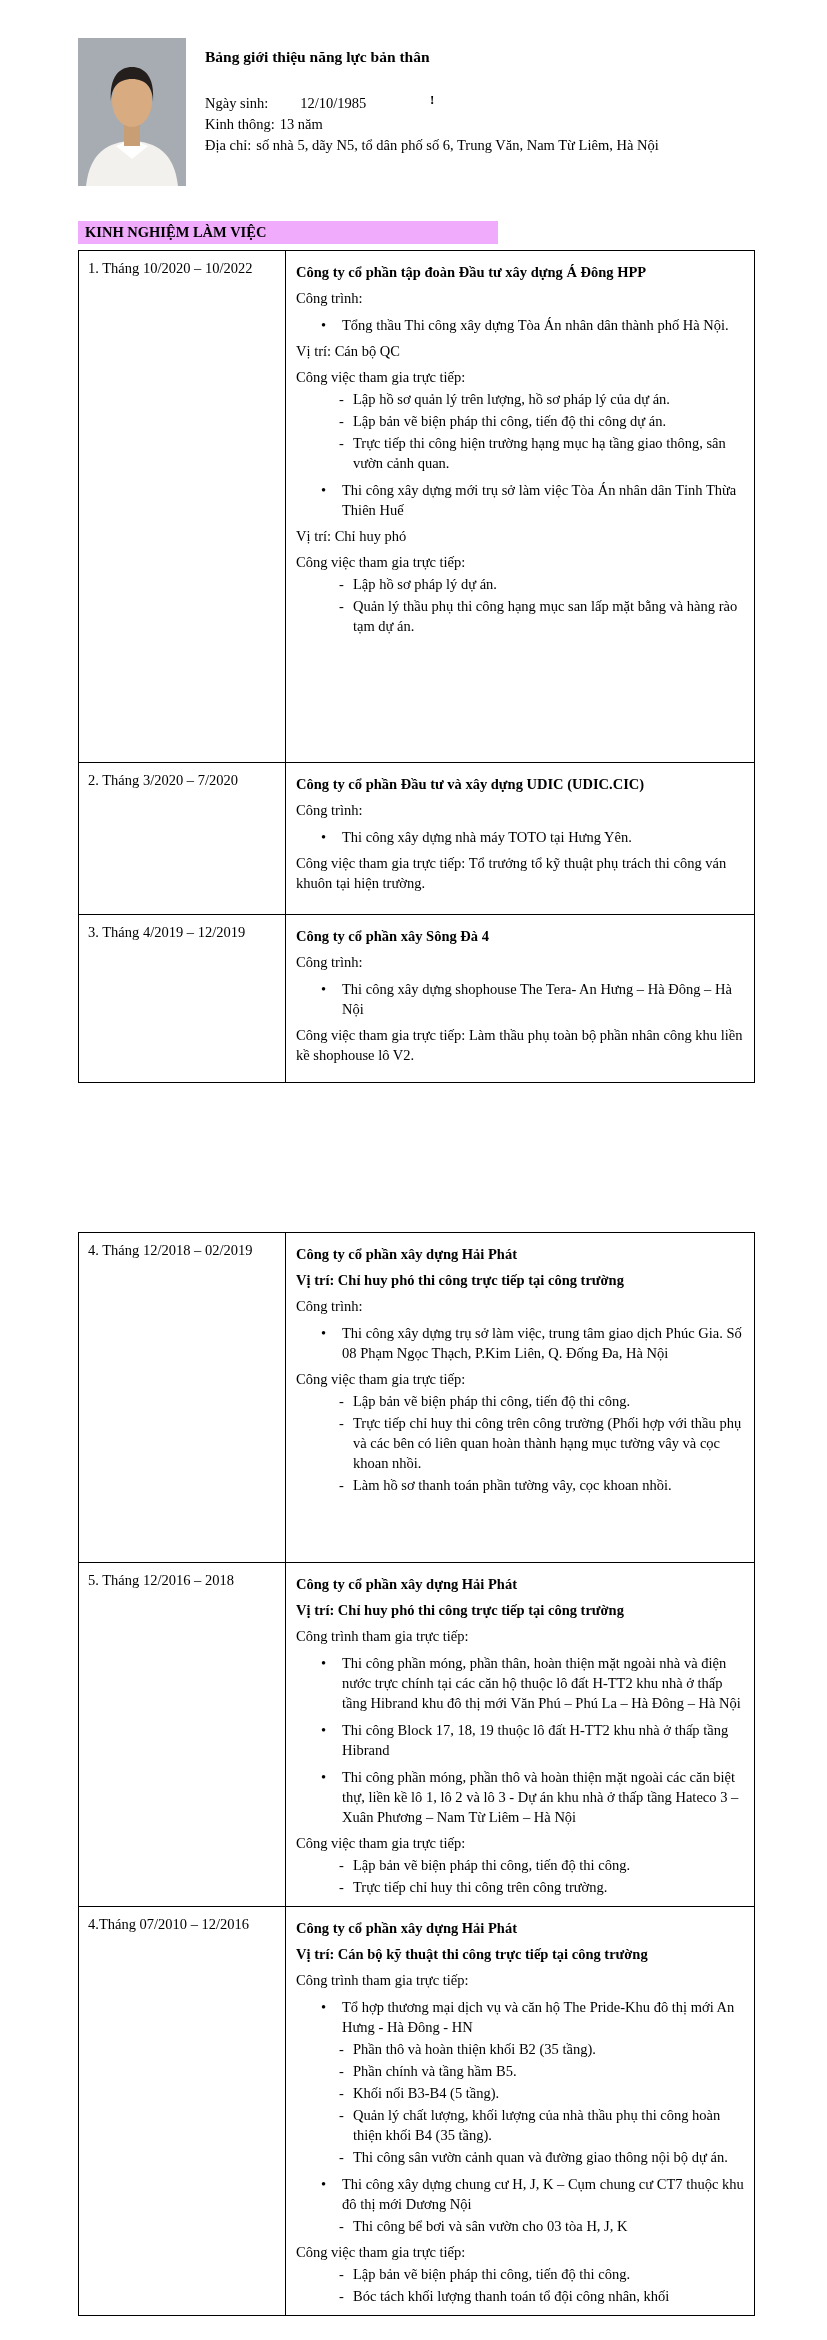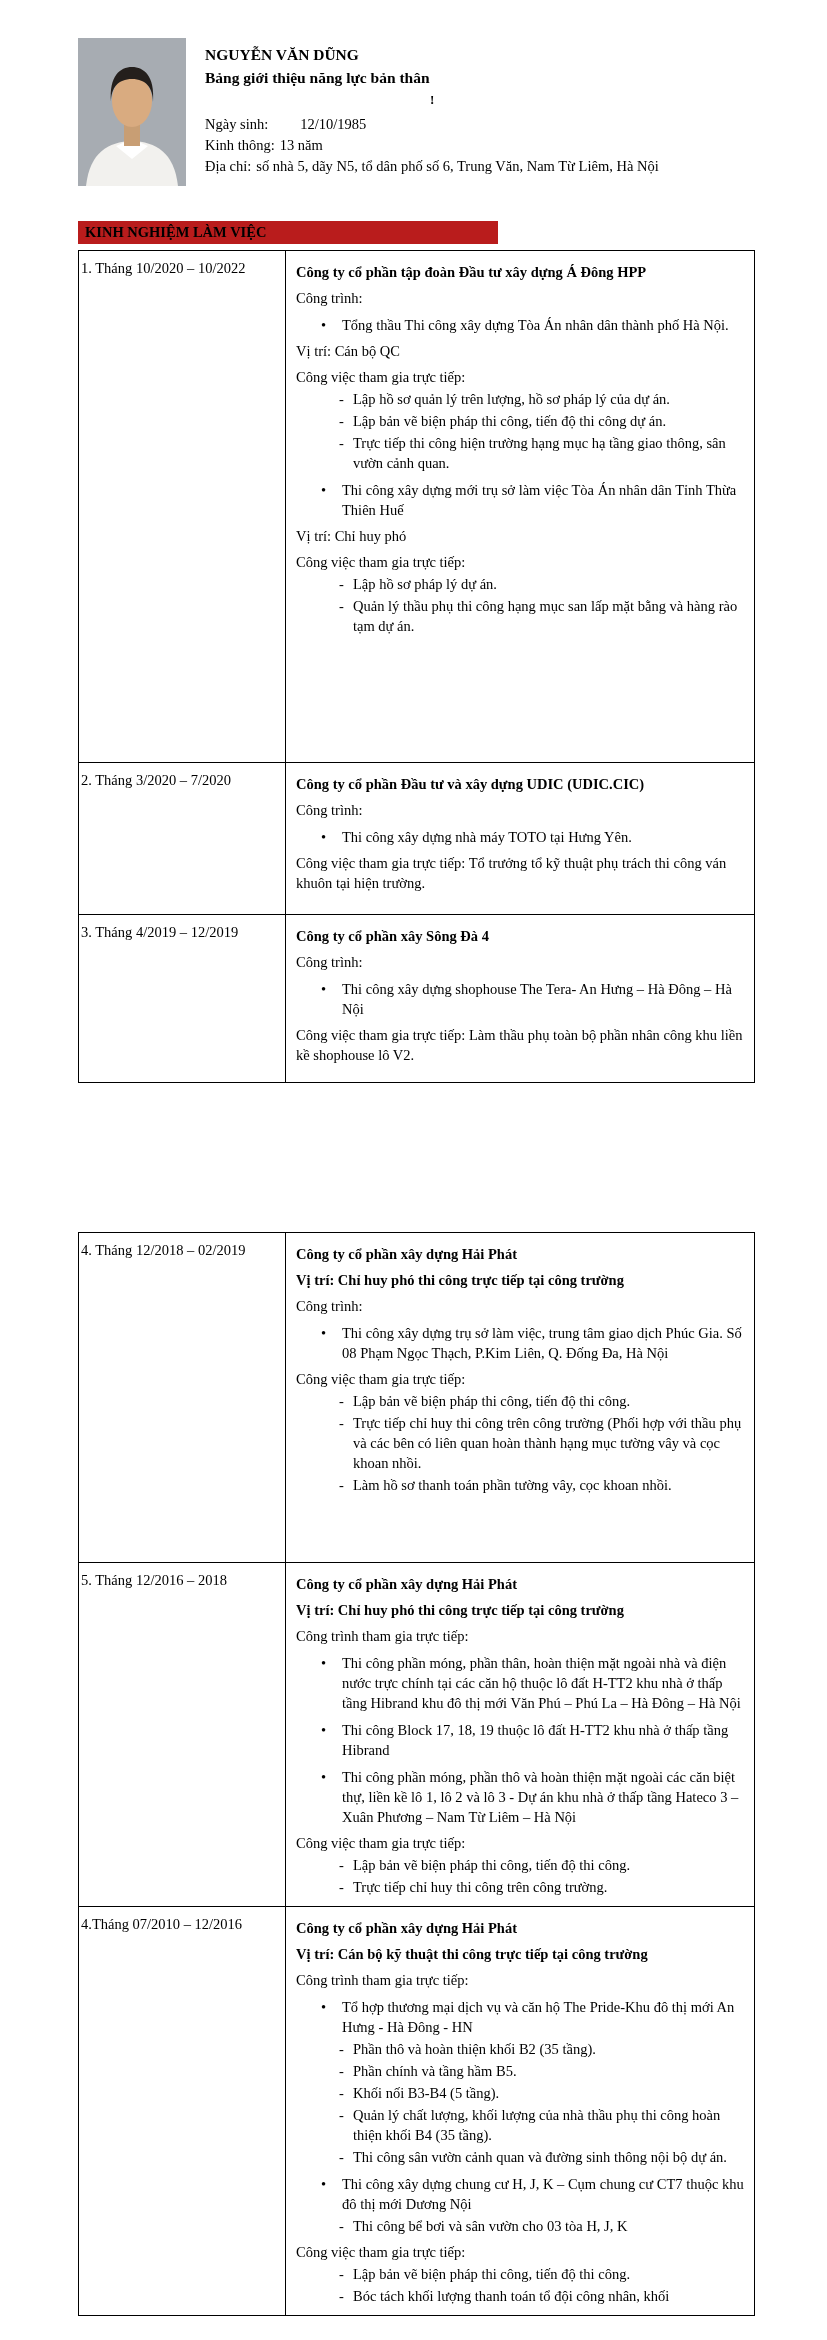--- a/index.html
+++ b/index.html
@@ -31,21 +31,21 @@
     display:inline-block; min-width:420px;
     font-weight:700; font-size:14.5px; line-height:19px;
     padding:2px 8px 2px 7px;
     background:#ffd700;
   }
 
   .exp-table { position:absolute; left:78px; width:677px; border-collapse:collapse; table-layout:fixed; }
   .table-page-1 { top:250px; }
   .table-page-2 { top:1232px; }
   .exp-table td { border:1px solid #000; vertical-align:top; font-size:14.5px; }
-  .period-cell { width:207px; padding:7px 6px 6px 2px; line-height:20px; }
+  .period-cell { width:207px; padding:7px 6px 6px 9px; line-height:20px; }
   .detail-cell { padding:11px 10px 9px 10px; line-height:20px; }
 
   .blk { margin-top:6px; }
   .blk:first-child { margin-top:0; }
   .blk-company, .blk-position { font-weight:700; }
   .blk-bullet { position:relative; padding-left:46px; margin-top:7px; }
   .blk-bullet .marker { position:absolute; left:25px; }
   .blk-dash { position:relative; padding-left:57px; margin-top:2px; }
   .blk-dash .marker { position:absolute; left:43px; }
 
@@ -66,39 +66,38 @@
       <rect width="108" height="148" fill="#a7acb2"></rect>
       <path d="M8,148 C12,114 30,104 54,103 C78,104 96,114 100,148 Z" fill="#f2f1ee"></path>
       <path d="M38,108 L54,121 L70,108 L54,101 Z" fill="#ffffff"></path>
       <rect x="46" y="84" width="16" height="24" fill="#c89e74"></rect>
       <ellipse cx="54" cy="63" rx="20" ry="26" fill="#d9ab80"></ellipse>
       <path d="M33,64 C31,38 42,29 54,29 C66,29 77,38 75,64 C75,50 68,41 54,41 C40,41 33,50 33,64 Z" fill="#241f1c"></path>
     </svg>
   </div>
 
   <div class="header-info">
-    <div class="name">NGUYỄN VĂN DŨNG</div>
     <div class="subtitle">Bảng giới thiệu năng lực bản thân</div>
     <div class="fields">
       <div class="field-row field-row-0">
         <span class="label">Ngày sinh:</span><span class="value">12/10/1985</span>
       </div>
       <div class="field-row">
         <span class="label">Kinh thông:</span><span class="value">13 năm</span>
       </div>
       <div class="field-row">
         <span class="label">Địa chỉ:</span><span class="value">số nhà 5, dãy N5, tổ dân phố số 6, Trung Văn, Nam Từ Liêm, Hà Nội</span>
       </div>
     </div>
   </div>
 
   <div class="stray-mark">!</div>
 
   <div class="section-title-row">
-    <span class="section-title" style="background-color: #b91c1c;">KINH NGHIỆM LÀM VIỆC</span>
+    <span class="section-title" style="background-color: #f0abfc;">KINH NGHIỆM LÀM VIỆC</span>
   </div>
 
   <table class="exp-table table-page-1">
       <tbody>
         <tr>
           <td class="period-cell">1. Tháng 10/2020 – 10/2022</td>
           <td class="detail-cell">
             <div class="blk blk-company">Công ty cổ phần tập đoàn Đầu tư xây dựng Á Đông HPP</div>
             <div class="blk blk-text">Công trình:</div>
             <div class="blk blk-bullet"><span class="marker">•</span><span class="marker-text">Tổng thầu Thi công xây dựng Tòa Án nhân dân thành phố Hà Nội.</span></div>
@@ -168,21 +167,21 @@
           <td class="period-cell">4.Tháng 07/2010 – 12/2016</td>
           <td class="detail-cell">
             <div class="blk blk-company">Công ty cổ phần xây dựng Hải Phát</div>
             <div class="blk blk-position">Vị trí: Cán bộ kỹ thuật thi công trực tiếp tại công trường</div>
             <div class="blk blk-text">Công trình tham gia trực tiếp:</div>
             <div class="blk blk-bullet"><span class="marker">•</span><span class="marker-text">Tổ hợp thương mại dịch vụ và căn hộ The Pride-Khu đô thị mới An Hưng - Hà Đông - HN</span></div>
             <div class="blk blk-dash"><span class="marker">-</span><span class="marker-text">Phần thô và hoàn thiện khối B2 (35 tầng).</span></div>
             <div class="blk blk-dash"><span class="marker">-</span><span class="marker-text">Phần chính và tầng hầm B5.</span></div>
             <div class="blk blk-dash"><span class="marker">-</span><span class="marker-text">Khối nối B3-B4 (5 tầng).</span></div>
             <div class="blk blk-dash"><span class="marker">-</span><span class="marker-text">Quản lý chất lượng, khối lượng của nhà thầu phụ thi công hoàn thiện khối B4 (35 tầng).</span></div>
-            <div class="blk blk-dash"><span class="marker">-</span><span class="marker-text">Thi công sân vườn cảnh quan và đường sinh thông nội bộ dự án.</span></div>
+            <div class="blk blk-dash"><span class="marker">-</span><span class="marker-text">Thi công sân vườn cảnh quan và đường giao thông nội bộ dự án.</span></div>
             <div class="blk blk-bullet"><span class="marker">•</span><span class="marker-text">Thi công xây dựng chung cư H, J, K – Cụm chung cư CT7 thuộc khu đô thị mới Dương Nội</span></div>
             <div class="blk blk-dash"><span class="marker">-</span><span class="marker-text">Thi công bể bơi và sân vườn cho 03 tòa H, J, K</span></div>
             <div class="blk blk-text">Công việc tham gia trực tiếp:</div>
             <div class="blk blk-dash"><span class="marker">-</span><span class="marker-text">Lập bản vẽ biện pháp thi công, tiến độ thi công.</span></div>
             <div class="blk blk-dash"><span class="marker">-</span><span class="marker-text">Bóc tách khối lượng thanh toán tổ đội công nhân, khối</span></div>
           </td>
         </tr>
       </tbody>
     </table>
 

